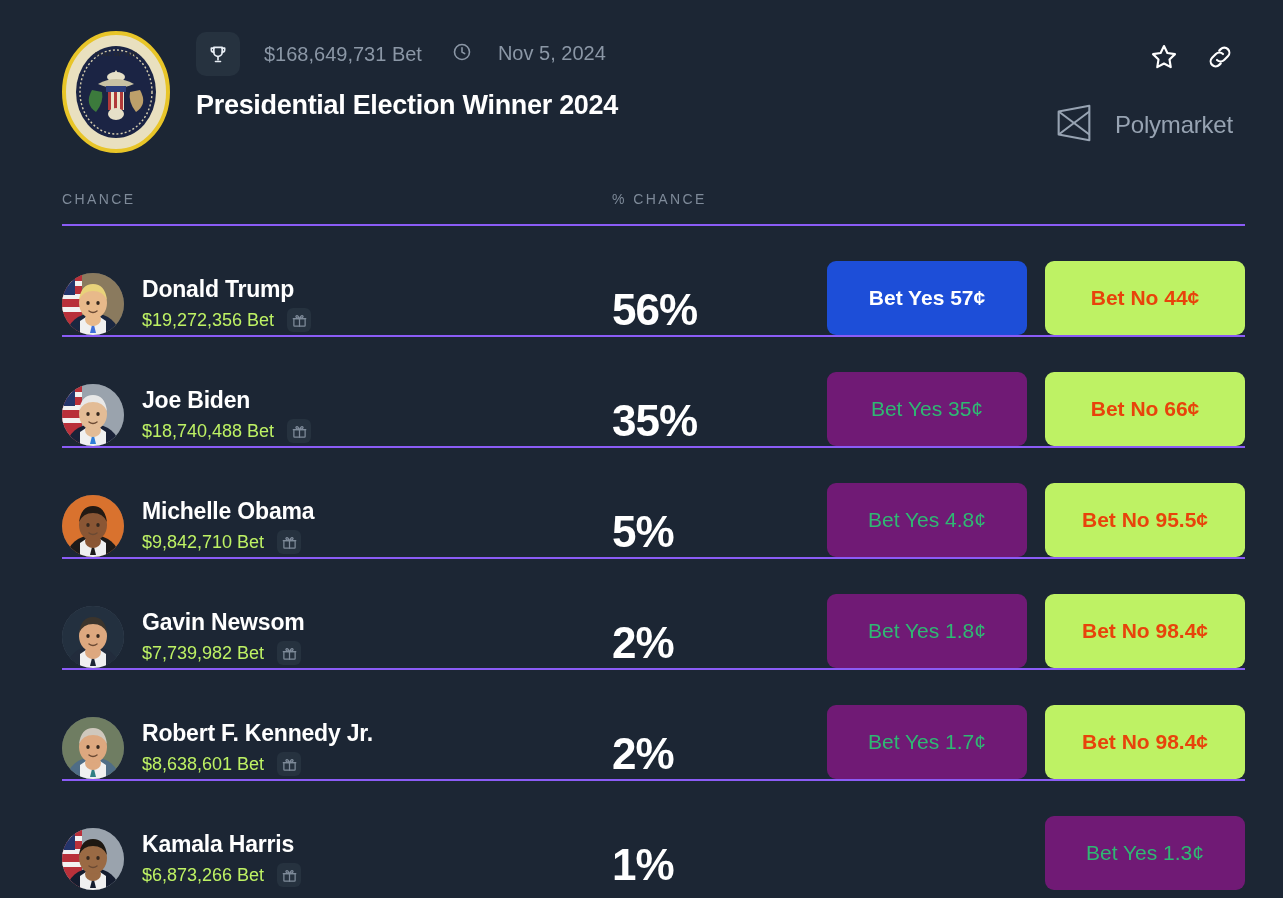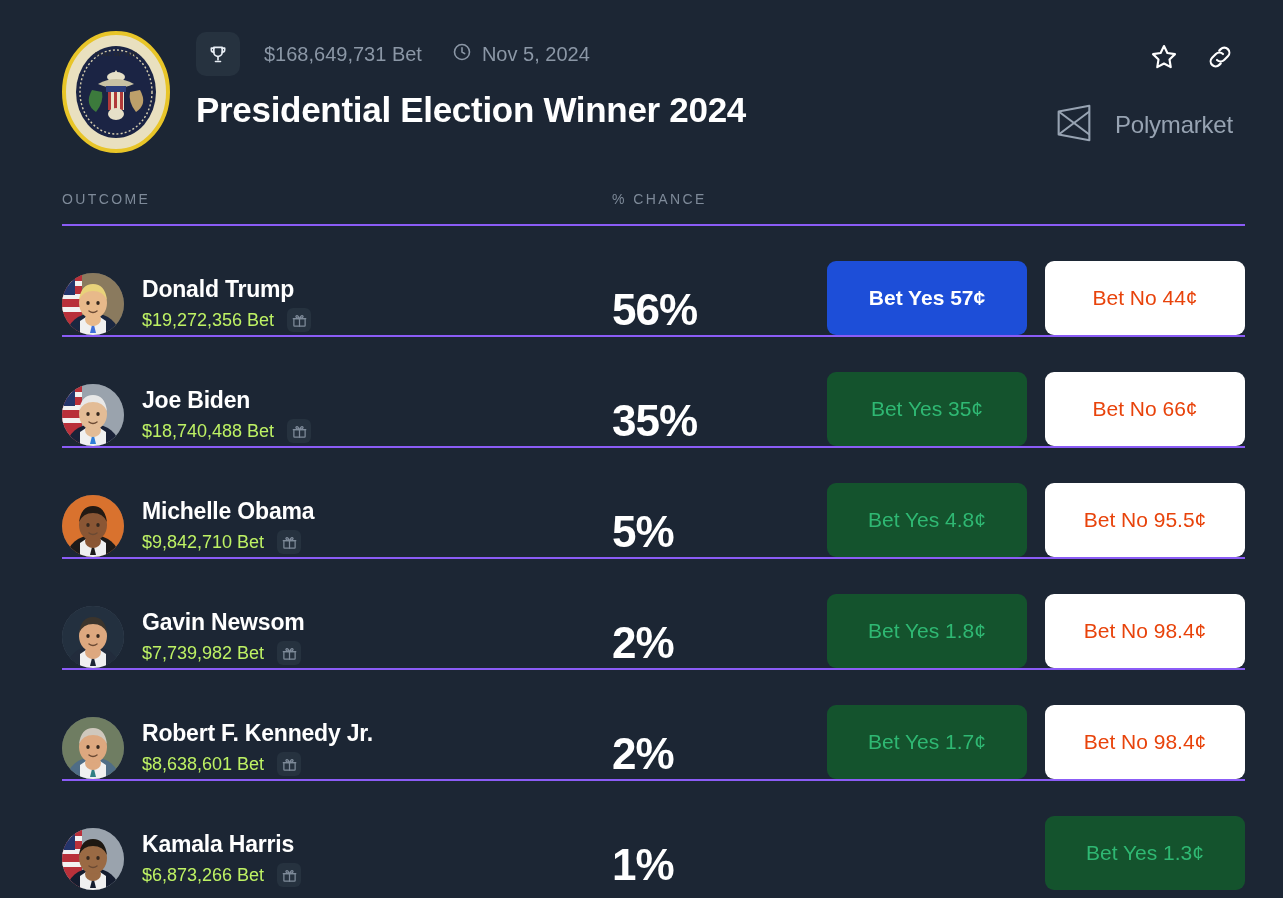--- a/index.html
+++ b/index.html
@@ -58,27 +58,27 @@
   .meta-text {
     color: #8b97a6;
     font-size: 20px;
     font-weight: 400;
     white-space: nowrap;
   }
   .meta-bet { margin-left: 24px; }
   .meta-clock {
     margin-left: 30px;
     display: flex;
-    align-items: center;
-    gap: 10px;
+    align-items: flex-start;
+    gap: 26px;
   }
   .title {
     margin-top: 14px;
     color: #ffffff;
-    font-size: 35px;
+    font-size: 27px;
     font-weight: bold;
     letter-spacing: -0.3px;
     white-space: nowrap;
   }
 
   .header-actions {
     position: absolute;
     right: 46px;
     top: 40px;
     display: flex;
@@ -206,23 +206,23 @@
     border: none;
     display: flex;
     align-items: center;
     justify-content: center;
     font-family: "Liberation Sans", sans-serif;
     font-size: 21px;
     font-weight: bold;
     cursor: pointer;
     white-space: nowrap;
   }
-  .btn-yes { background: #14532d; color: #2fb873; }
+  .btn-yes { background: #701a75; color: #2fb873; }
   .btn-yes.active { background: #1d4ed8; color: #ffffff; }
-  .btn-no { background: #ffffff; color: #e8430b; font-weight: 400; }
+  .btn-no { background: #bef264; color: #e8430b; font-weight: 700; }
   .btn-yes:not(.active) { font-weight: 400; }
 </style>
 </head>
 <body>
 
 <div class="page">
 
   <div class="header">
 
     <div class="seal">
@@ -291,21 +291,21 @@
           <path d="M8 12l32 24"></path>
           <path d="M8 36l32 -24"></path>
         </svg>
       </span>
       <span class="brand-name">Polymarket</span>
     </div>
   </div>
 
   <div class="table">
     <div class="col-head">
-      <div class="c-outcome">OUTCOME</div>
+      <div class="c-outcome">CHANCE</div>
       <div class="c-chance">% CHANCE</div>
     </div>
     <div id="rows">
         <div class="row">
     <div class="cell-outcome">
       <div class="avatar">
               <svg width="62" height="62" viewBox="0 0 62 62">
     <rect width="62" height="62" fill="#8a7a5e"></rect>
     <rect x="0" y="0" width="20" height="62" fill="#b9303a"></rect>
      <rect x="0" y="8" width="20" height="5" fill="#f2f2f2"></rect>

